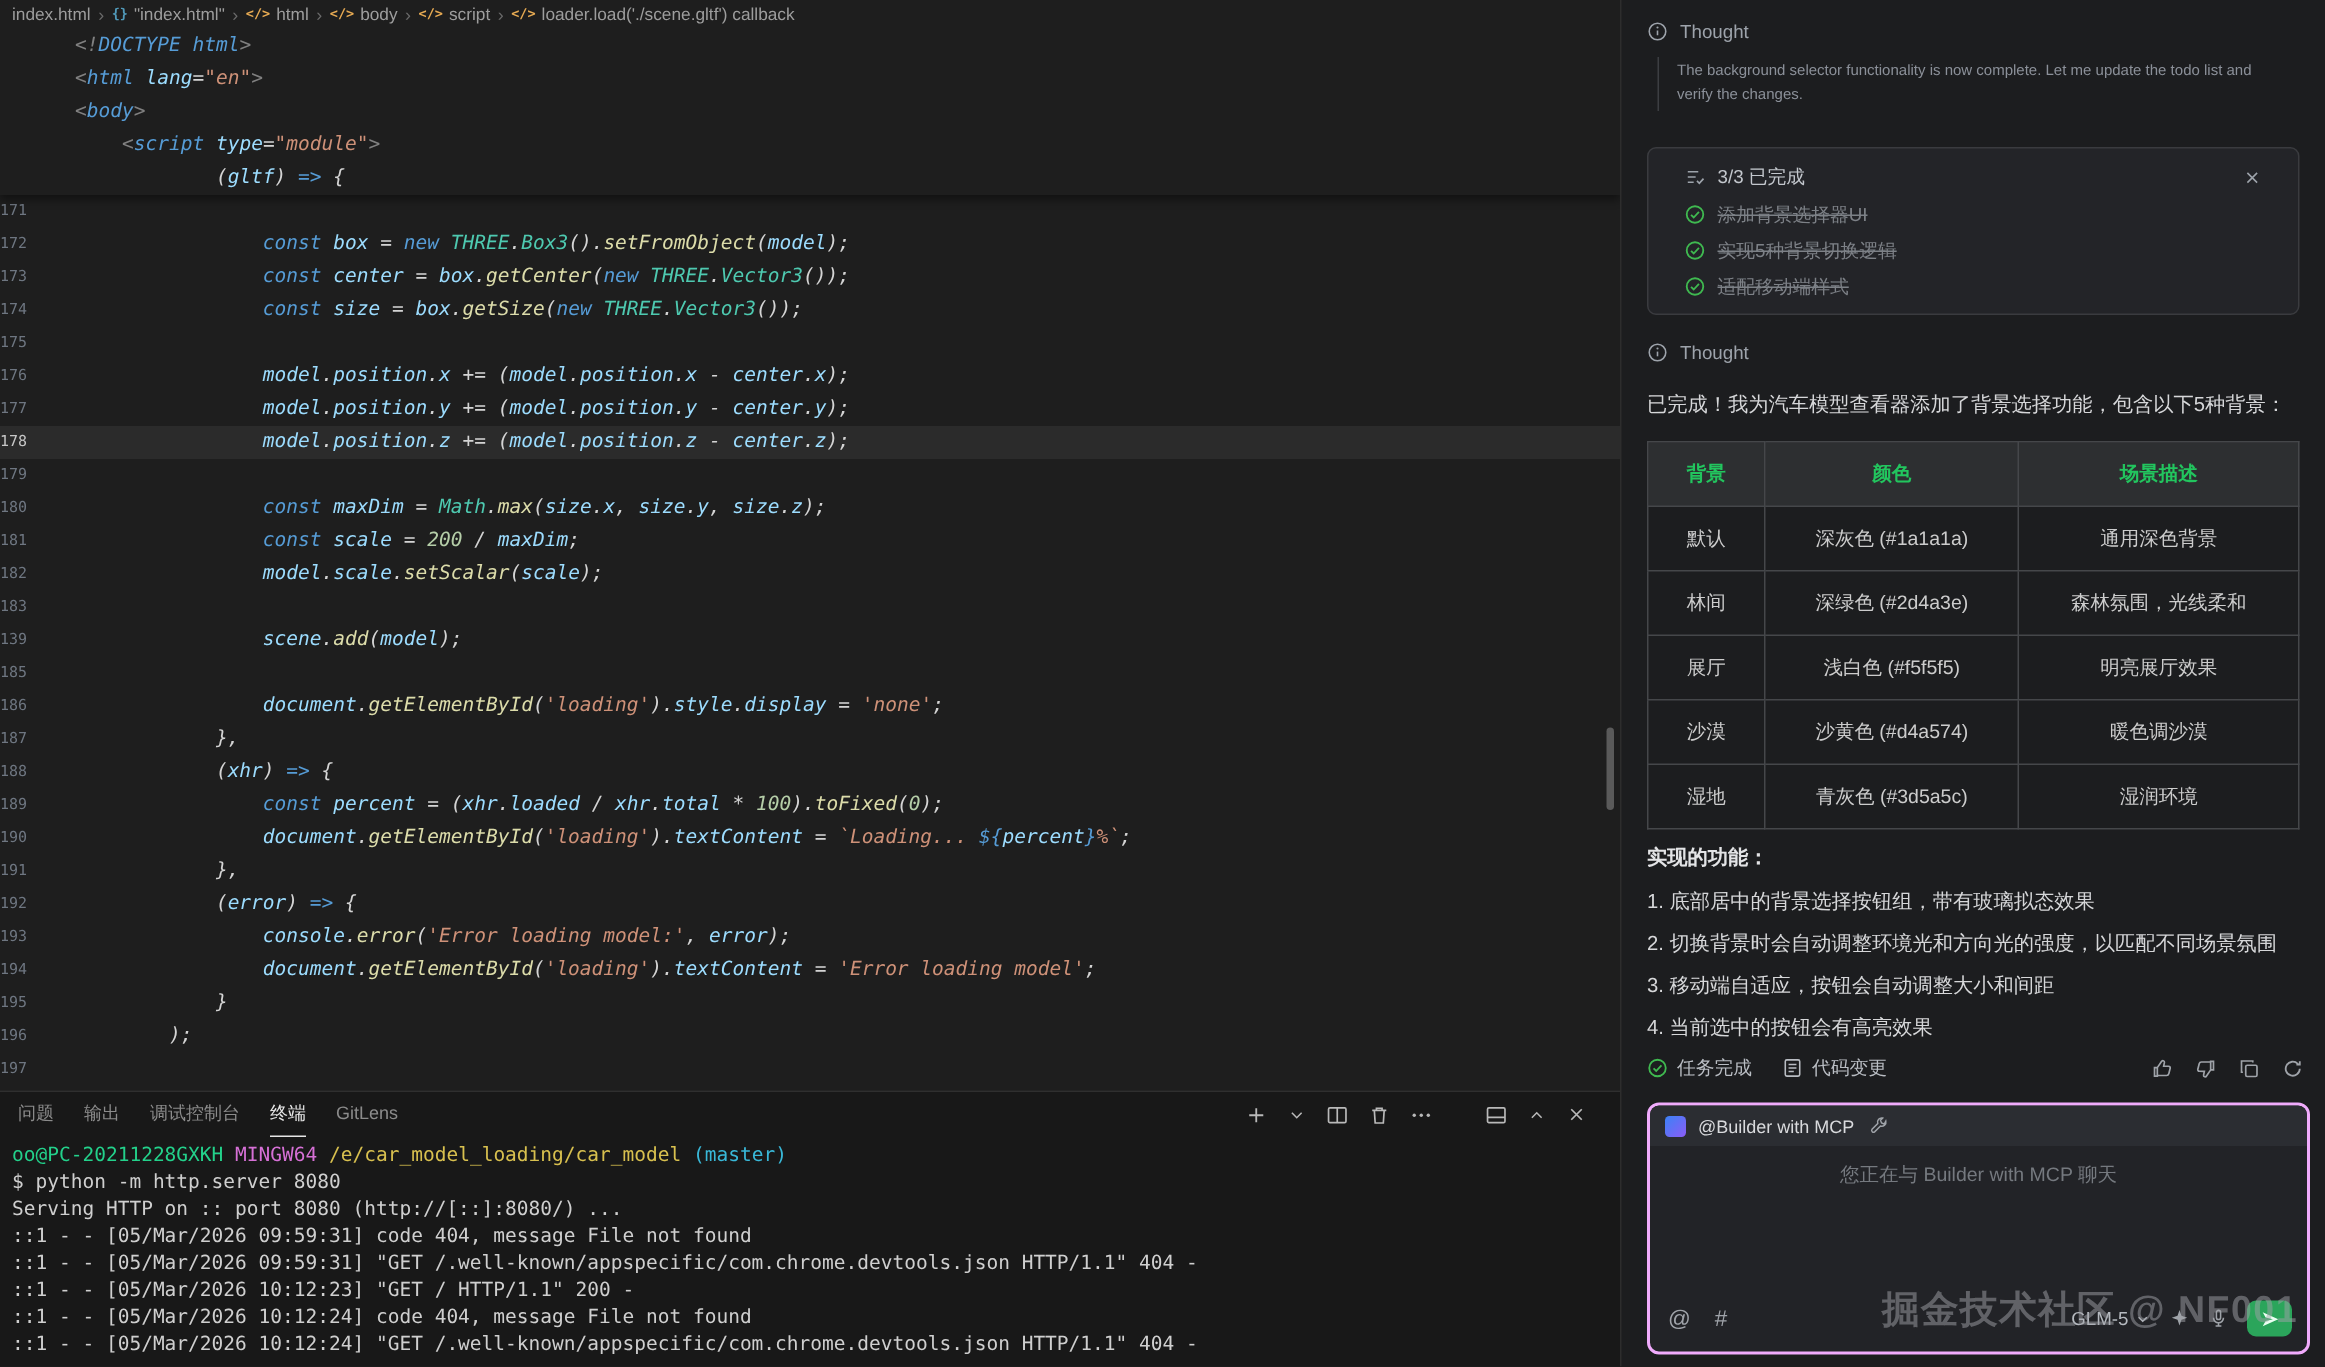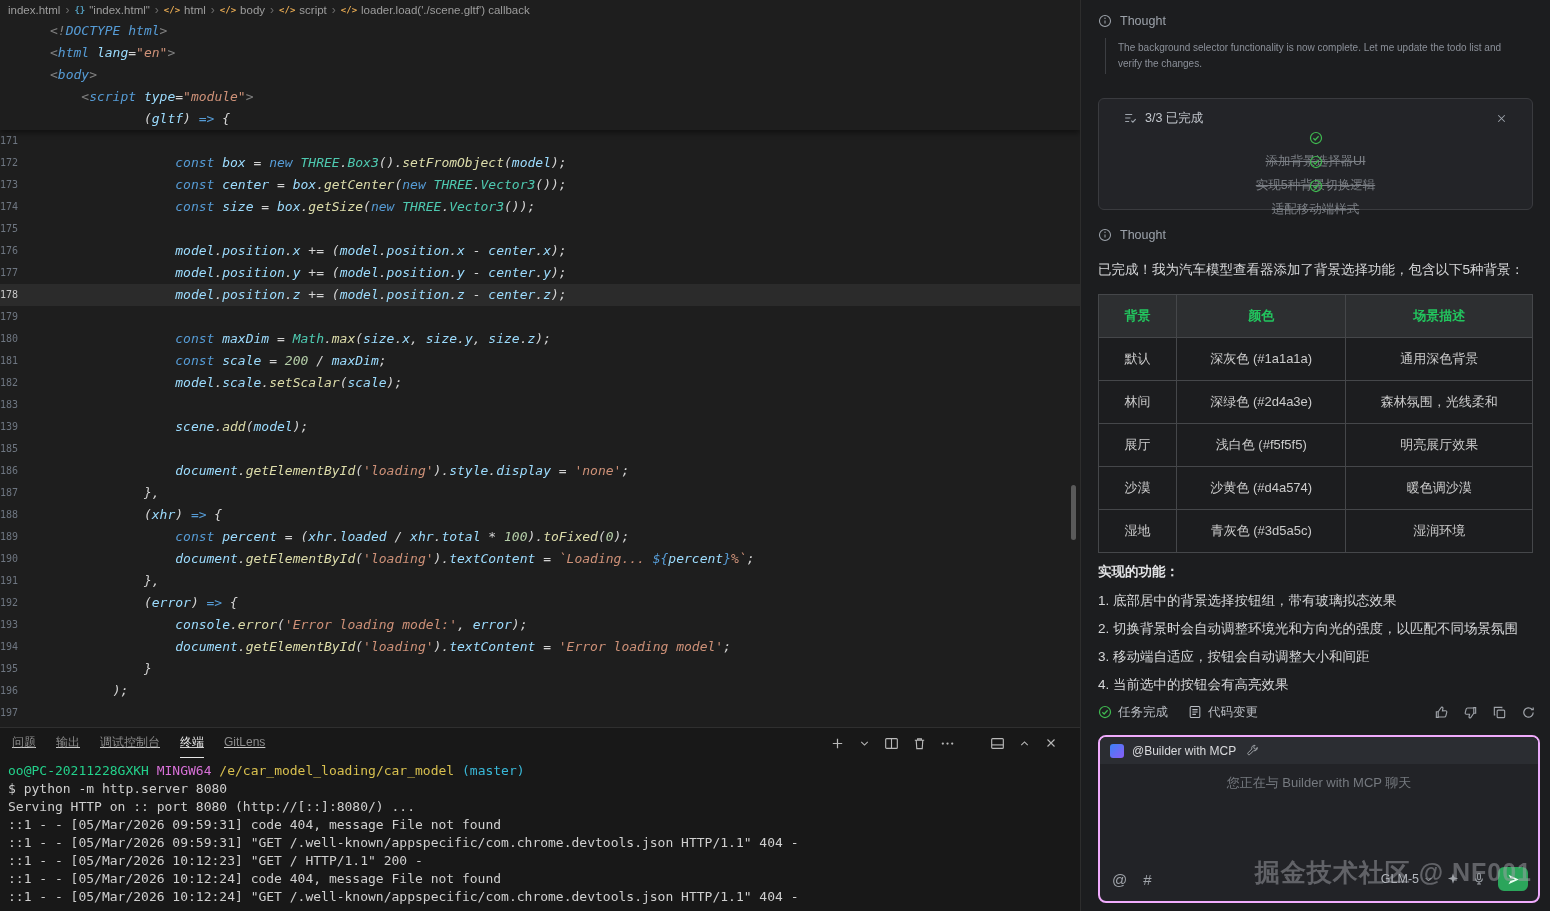--- a/index.html
+++ b/index.html
@@ -28,21 +28,21 @@
   .tk-kw{color:#569cd6} .tk-var{color:#9cdcfe} .tk-cls{color:#4ec9b0} .tk-fn{color:#dcdcaa}
   .tk-str{color:#ce9178} .tk-num{color:#b5cea8} .tk-op{color:#d4d4d4} .tk-pl{color:#d4d4d4}
   .tk-pun{color:#808080} .tk-tag{color:#569cd6} .tk-attr{color:#9cdcfe} .tk-tpl{color:#569cd6}
   .scroll-thumb { position:absolute; right:4px; top:465px; width:5px; height:55px;
     background:rgba(150,150,150,.5); border-radius:3px; z-index:3; }
 
   
   .bottom-panel { height:184px; flex-shrink:0; background:#181818; border-top:1px solid #2f2f2f;
     display:flex; flex-direction:column; }
   .panel-bar { height:30px; display:flex; align-items:center; padding:0 12px; flex-shrink:0; }
-  .panel-tabs { display:flex; gap:20px;text-decoration:underline; }
+  .panel-tabs { display:flex; gap:20px; }
   .panel-tab { font-size:12px; color:#8b8b8b; height:30px; line-height:28px; cursor:pointer; }
   .panel-tab.active { color:#e7e7e7; border-bottom:1px solid #e7e7e7; }
   .panel-actions { margin-left:auto; display:flex; align-items:center; gap:13px; margin-right:10px; }
   .pic { display:inline-flex; align-items:center; justify-content:center; cursor:pointer; }
   .pic svg { display:block; }
   .pic.gap { margin-left:22px; }
   .terminal { flex:1; padding:4px 0 0 8px; font-family:"DejaVu Sans Mono","Liberation Mono",monospace;
     font-size:13px; overflow:hidden; }
   .term-line { height:18px; line-height:18px; white-space:pre; }
   .tm-tg{color:#23d18b} .tm-tm{color:#d670d6} .tm-ty{color:#d8c04f} .tm-tc{color:#39b8d8} .tm-td{color:#cfcfcf}
@@ -52,21 +52,21 @@
     display:flex; flex-direction:column; padding:8px 10px 8px 17px; }
   .chat-scroll { flex:1; overflow:hidden; padding-right:7px; }
   .thought-head { display:flex; align-items:center; gap:8px; color:#9da3ab; font-size:12.5px;
     height:22px; margin-top:2px; cursor:pointer; }
   .thought-body { border-left:1px solid #3c3e42; margin:6px 0 10px 7px; padding:2px 28px 2px 12px;
     color:#8b9099; font-size:10px; line-height:16px; }
   .todo-card { border:1px solid #3a3b3f; background:#232428; border-radius:6px;
     margin:24px 0 6px; padding:6px 24px; }
   .todo-head { display:flex; align-items:center; gap:8px; height:26px; font-size:12.5px; color:#c3c7cd; }
   .todo-close { margin-left:auto; }
-  .todo-item { display:flex; align-items:center; gap:8px; height:24px; font-size:12.5px; color:#7d8187;flex-direction:column; }
+  .todo-item { display:flex; align-items:center; gap:8px; height:24px; font-size:12.5px; color:#7d8187; }
   .todo-text { text-decoration:line-through; }
   .thought2 { margin-top:14px; }
   .summary { margin:14px 0 4px; font-size:13.5px; color:#d6d7d9; line-height:20px; }
   .ai-table { width:100%; border-collapse:collapse; margin:14px 0 10px; font-size:13px; }
   .ai-table th,.ai-table td { border:1px solid #45474a; text-align:center; padding:12px 6px; }
   .ai-table th { background:#2d2f31; font-weight:bold; color:#22c55e; }
   .ai-table td { color:#cccccc; }
   .ai-table th:nth-child(1),.ai-table td:nth-child(1){width:18%}
   .ai-table th:nth-child(2),.ai-table td:nth-child(2){width:39%}
   .features-title { font-weight:bold; font-size:13.5px; color:#e3e4e6; margin:8px 0 6px; }

